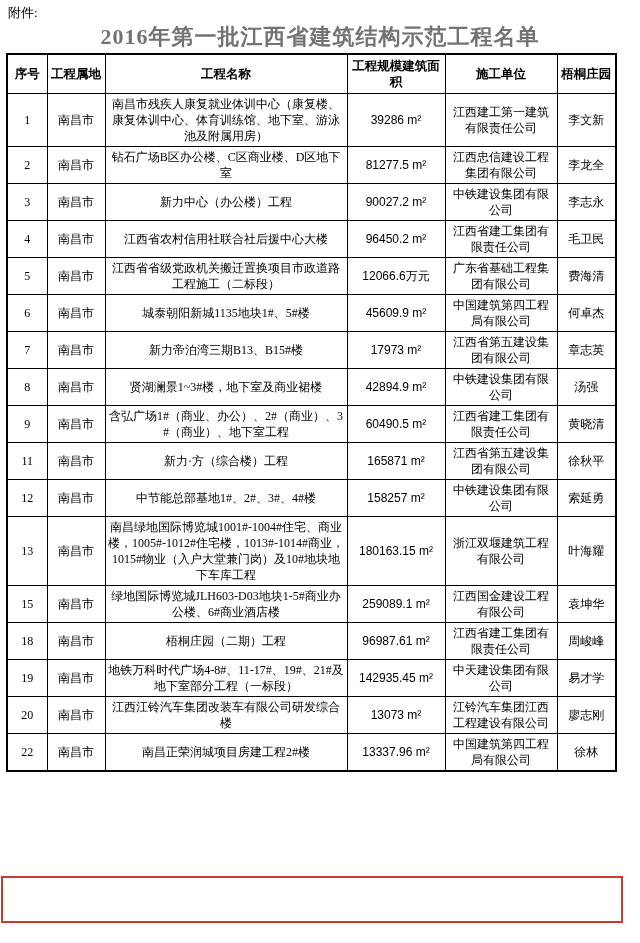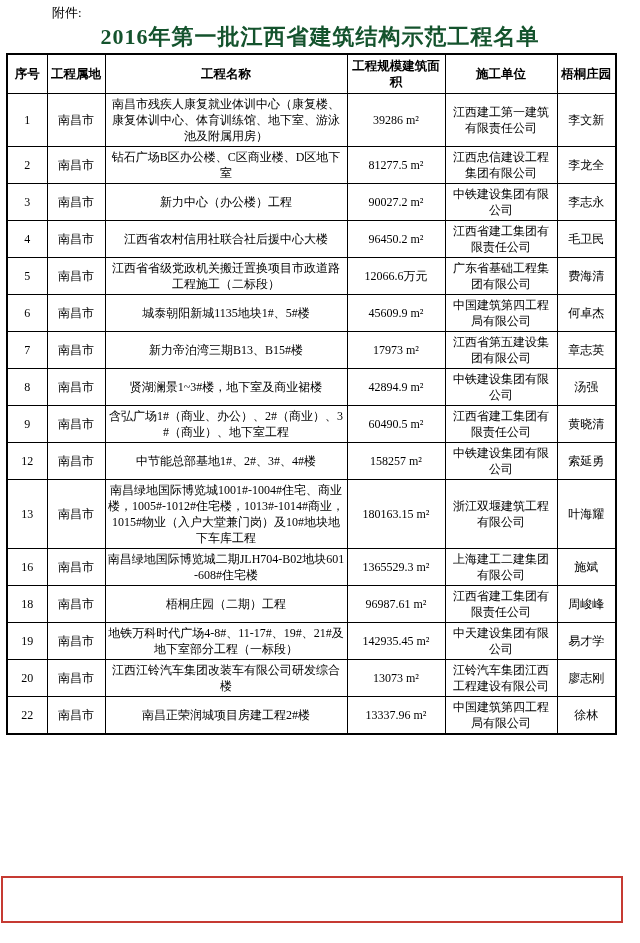--- a/index.html
+++ b/index.html
@@ -5,21 +5,21 @@
   * { margin: 0; padding: 0; box-sizing: border-box; }
   html, body { background: #ffffff; }
   body {
     width: 640px;
     height: 943px;
     font-family: "Liberation Serif", "DejaVu Serif", serif;
     color: #000000;
     overflow: hidden;
   }
   .page { width: 640px; padding-top: 4px; }
-  .attachment { font-size: 13px; padding-left: 8px; line-height: 18px; margin-left: 44px; }
+  .attachment { font-size: 13px; padding-left: 8px; line-height: 18px; }
   .doc-title {
     text-align: center;
     font-size: 22px;
     font-weight: bold;
     letter-spacing: 1px;
     line-height: 26px;
     margin-top: 2px;
     margin-bottom: 3px;
     font-family: "Liberation Serif", "DejaVu Serif", serif;
   }
@@ -37,35 +37,35 @@
     text-align: center;
     vertical-align: middle;
     padding: 2px 2px;
     word-break: break-all;
   }
   table.projects th {
     font-weight: bold;
     font-size: 12.5px;
     padding: 3px 1px;
   }
-  td.col-scale { font-family: Liberation Serif, serif; font-size: 11px; }
+  td.col-scale { font-family: Liberation Sans, sans-serif; font-size: 11px; }
   #highlight-box {
     position: absolute;
     display: none;
     border: 2px solid #c63a32;
     pointer-events: none;
   }
 </style>
 </head>
 <body>
 
 <div class="page">
   <div class="attachment">附件:</div>
 
-  <h1 class="doc-title" id="doc-title" style="color: #14532d;">2016年第一批江西省建筑结构示范工程名单</h1>
+  <h1 class="doc-title" id="doc-title" style="color: #737373;">2016年第一批江西省建筑结构示范工程名单</h1>
 
   <div class="table-wrap">
     <table class="projects" id="projects-table">
       <colgroup>
         <col style="width:40px">
         <col style="width:58px">
         <col style="width:242px">
         <col style="width:98px">
         <col style="width:112px">
         <col style="width:59px">
@@ -147,42 +147,50 @@
           </tr>
           <tr>
             <td class="col-no">9</td>
             <td class="col-location">南昌市</td>
             <td class="col-name">含弘广场1#（商业、办公）、2#（商业）、3#（商业）、地下室工程</td>
             <td class="col-scale">60490.5 m²</td>
             <td class="col-builder">江西省建工集团有限责任公司</td>
             <td class="col-manager">黄晓清</td>
           </tr>
           <tr>
+            <td class="col-no">11</td>
+            <td class="col-location">南昌市</td>
+            <td class="col-name">新力·方（综合楼）工程</td>
+            <td class="col-scale">165871 m²</td>
+            <td class="col-builder">江西省第五建设集团有限公司</td>
+            <td class="col-manager">徐秋平</td>
+          </tr>
+          <tr>
             <td class="col-no">12</td>
             <td class="col-location">南昌市</td>
             <td class="col-name">中节能总部基地1#、2#、3#、4#楼</td>
             <td class="col-scale">158257 m²</td>
             <td class="col-builder">中铁建设集团有限公司</td>
             <td class="col-manager">索延勇</td>
           </tr>
           <tr>
             <td class="col-no">13</td>
             <td class="col-location">南昌市</td>
             <td class="col-name">南昌绿地国际博览城1001#-1004#住宅、商业楼，1005#-1012#住宅楼，1013#-1014#商业，1015#物业（入户大堂兼门岗）及10#地块地下车库工程</td>
             <td class="col-scale">180163.15 m²</td>
             <td class="col-builder">浙江双堰建筑工程有限公司</td>
             <td class="col-manager">叶海耀</td>
           </tr>
           <tr>
-            <td class="col-no">16</td>
-            <td class="col-location">南昌市</td>
-            <td class="col-name">南昌绿地国际博览城二期JLH704-B02地块601-608#住宅楼</td>
-            <td class="col-scale">1365529.3 m²</td>
-            <td class="col-builder">上海建工二建集团有限公司</td>
-            <td class="col-manager">施斌</td>
+            <td class="col-no">15</td>
+            <td class="col-location">南昌市</td>
+            <td class="col-name">绿地国际博览城JLH603-D03地块1-5#商业办公楼、6#商业酒店楼</td>
+            <td class="col-scale">259089.1 m²</td>
+            <td class="col-builder">江西国金建设工程有限公司</td>
+            <td class="col-manager">袁坤华</td>
           </tr>
           <tr>
             <td class="col-no">18</td>
             <td class="col-location">南昌市</td>
             <td class="col-name">梧桐庄园（二期）工程</td>
             <td class="col-scale">96987.61 m²</td>
             <td class="col-builder">江西省建工集团有限责任公司</td>
             <td class="col-manager">周峻峰</td>
           </tr>
           <tr>

